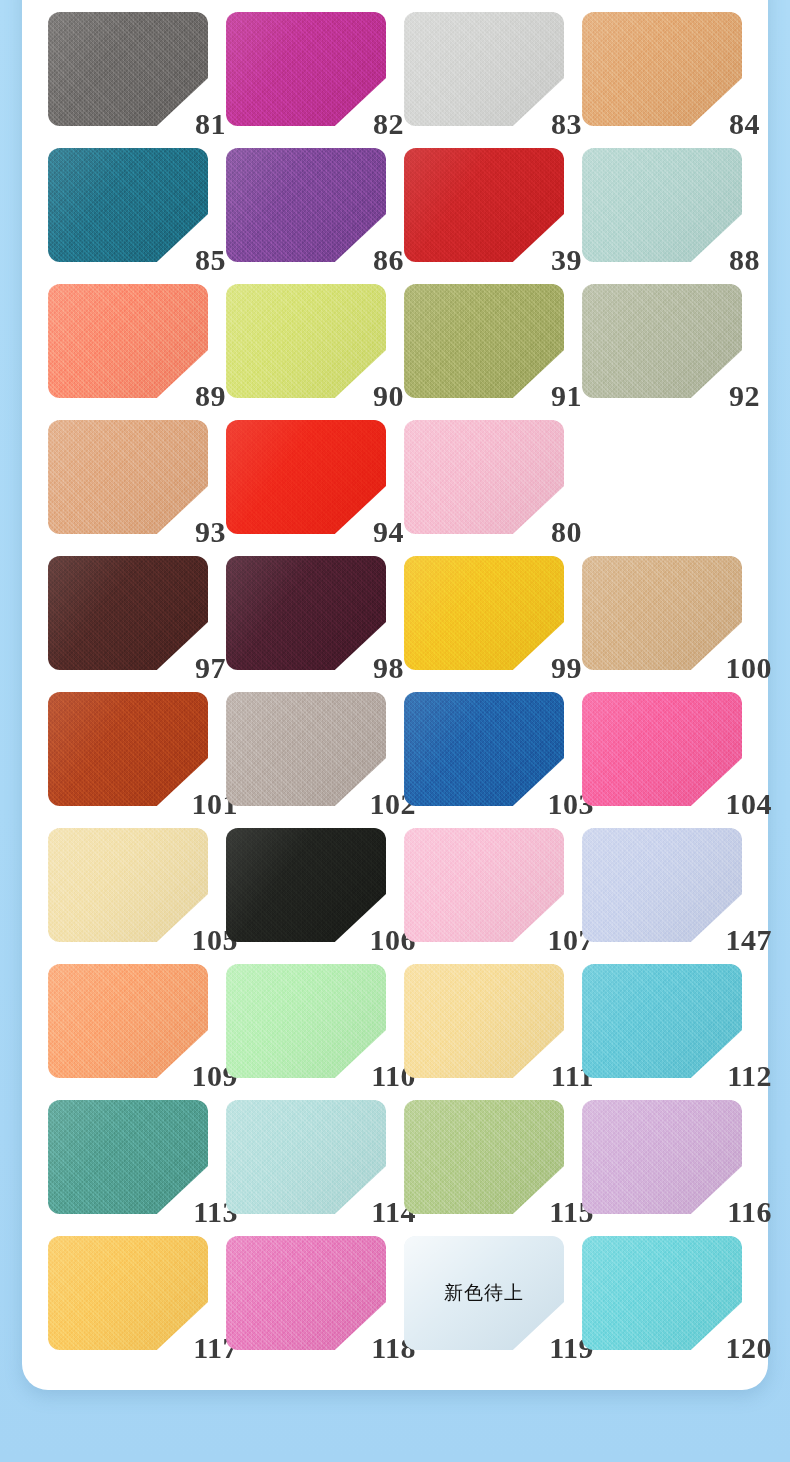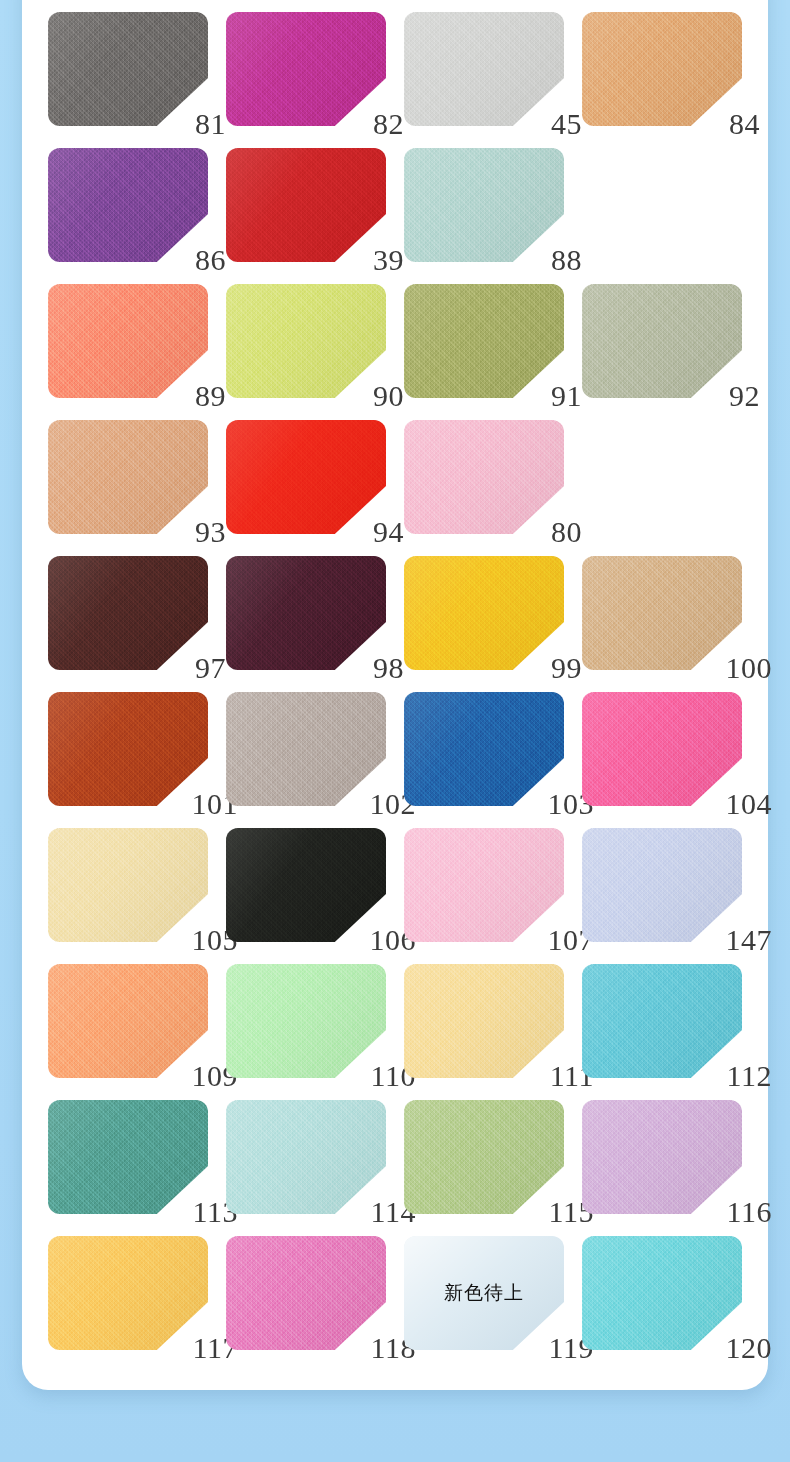--- a/index.html
+++ b/index.html
@@ -116,21 +116,21 @@
     pointer-events: none;
   }
 
   
   .chip-number {
     position: absolute;
     right: -18px;
     bottom: -13px;
     font-family: "Liberation Serif", "DejaVu Serif", serif;
     font-size: 30px;
-    font-weight: 400;
+    font-weight: 700;
     color: #3c3c3c;
     line-height: 1;
     letter-spacing: 0.5px;
   }
   .chip-number.w3 { right: -30px; }
 </style>
 </head>
 <body>
 
 <div id="page">
@@ -149,31 +149,38 @@
               <div class="weave"></div>
               <div class="sheen"></div>
             </div>
             <div class="chip-number">82</div>
           </div>
           <div class="swatch-cell">
             <div class="chip" style="background-color:#d3d4d2;">
               <div class="weave"></div>
               <div class="sheen"></div>
             </div>
-            <div class="chip-number">45</div>
+            <div class="chip-number">83</div>
           </div>
           <div class="swatch-cell">
             <div class="chip" style="background-color:#e2a872;">
               <div class="weave"></div>
               <div class="sheen"></div>
             </div>
             <div class="chip-number">84</div>
           </div>
         </div>
         <div class="swatch-row">
+          <div class="swatch-cell">
+            <div class="chip" style="background-color:#1d6e84;">
+              <div class="weave"></div>
+              <div class="sheen"></div>
+            </div>
+            <div class="chip-number">85</div>
+          </div>
           <div class="swatch-cell">
             <div class="chip" style="background-color:#7b4397;">
               <div class="weave"></div>
               <div class="sheen"></div>
             </div>
             <div class="chip-number">86</div>
           </div>
           <div class="swatch-cell">
             <div class="chip" style="background-color:#cb1f22;">
               <div class="weave"></div>

